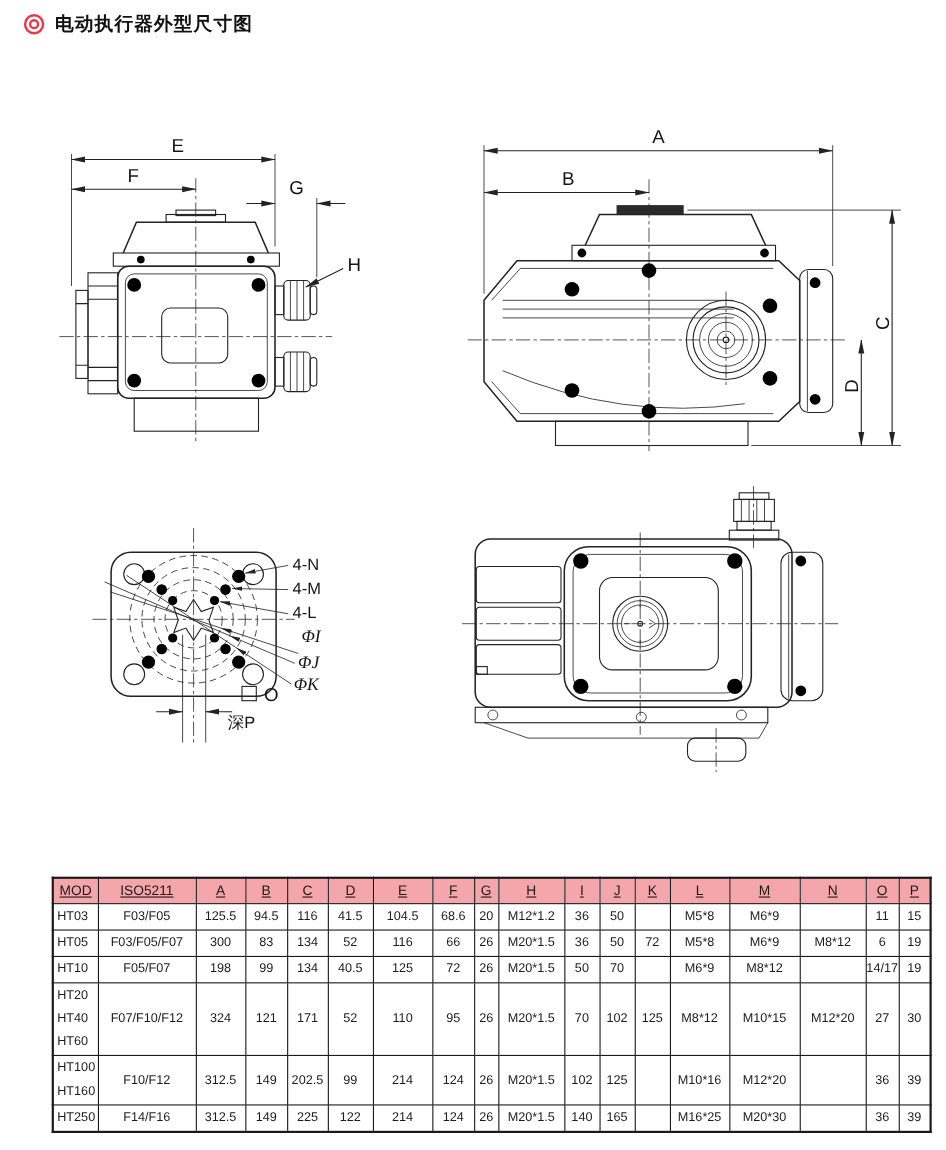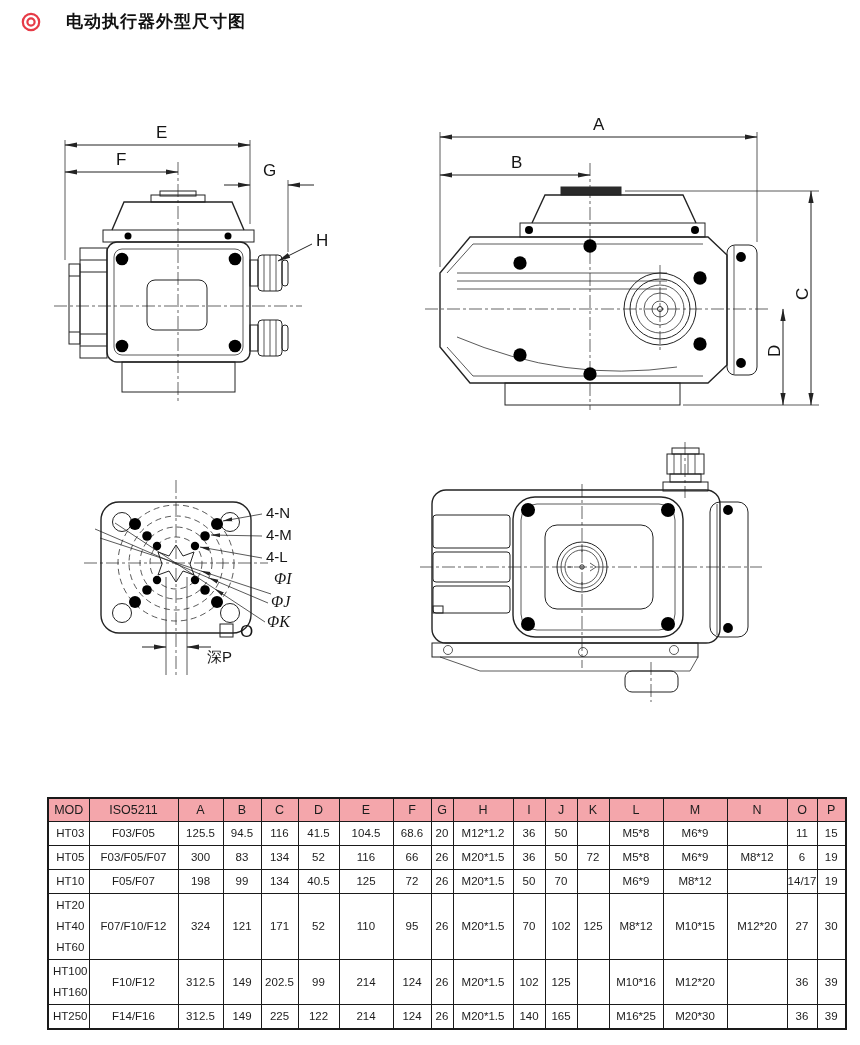--- a/index.html
+++ b/index.html
@@ -1,35 +1,35 @@
 <!DOCTYPE html>
 <html><head>
 <meta charset="utf-8">
 <style>
   html,body{margin:0;padding:0;background:#ffffff;}
   .page{position:relative;width:860px;height:1045px;background:#fff;font-family:"Liberation Sans",sans-serif;overflow:hidden;}
   
-  .title-bar{position:absolute;left:20px;top:10px;display:flex;align-items:center;gap:24px;}
+  .title-bar{position:absolute;left:20px;top:10px;display:flex;align-items:center;gap:8px;}
   .title-text{font-size:17px;font-weight:bold;color:#111;letter-spacing:1px;}
   
   .draw{position:absolute;}
   .draw line,.draw path,.draw rect,.draw circle,.draw ellipse,.draw polygon{stroke:#232323;fill:none;stroke-width:1;}
   .draw .thick{stroke-width:1.4;}
   .draw .thin{stroke-width:0.75;}
   .draw .cl{stroke-width:0.7;stroke-dasharray:13 3 3 3;}
   .draw .dash{stroke-width:0.75;stroke-dasharray:6 4;}
   .draw .dark{fill:#2a2a2a;stroke:#2a2a2a;}
   .draw text{fill:#151515;stroke:none;font-family:"Liberation Sans",sans-serif;font-size:17px;}
   .draw text.small{font-size:15px;}
   .draw text.it{font-style:italic;font-family:"Liberation Serif",serif;font-size:16px;}
   
   .dim-table{position:absolute;left:47px;top:797px;border-collapse:collapse;table-layout:fixed;width:798px;border:2px solid #1a1a1a;background:#fff;}
-  .dim-table th{background:#f4a6ab;border:1px solid #1a1a1a;font-size:12.5px;font-weight:normal;color:#1c1c1c;height:20px;padding:1px 0;text-align:center;overflow:hidden;}
+  .dim-table th{background:#f4a6ab;border:1px solid #1a1a1a;font-size:12.5px;font-weight:normal;color:#1c1c1c;height:20px;padding:1px 0;text-align:center;overflow:hidden;text-decoration:underline;}
   .dim-table td{border:1px solid #1a1a1a;font-size:11.5px;color:#1c1c1c;text-align:center;padding:1px 0;line-height:19px;white-space:nowrap;overflow:hidden;}
-  .dim-table td.mod-cell{text-align:center;padding-left:3px;}
+  .dim-table td.mod-cell{text-align:left;padding-left:3px;}
   .dim-table td.mod-cell div{line-height:21px;}
 </style>
 </head>
 <body>
 
 <div class="page">
 
   <svg width="0" height="0" style="position:absolute" aria-hidden="true">
     <defs>
       <marker id="arr" viewBox="0 0 12 6" refX="11.5" refY="3" markerWidth="13" markerHeight="7" orient="auto-start-reverse">

